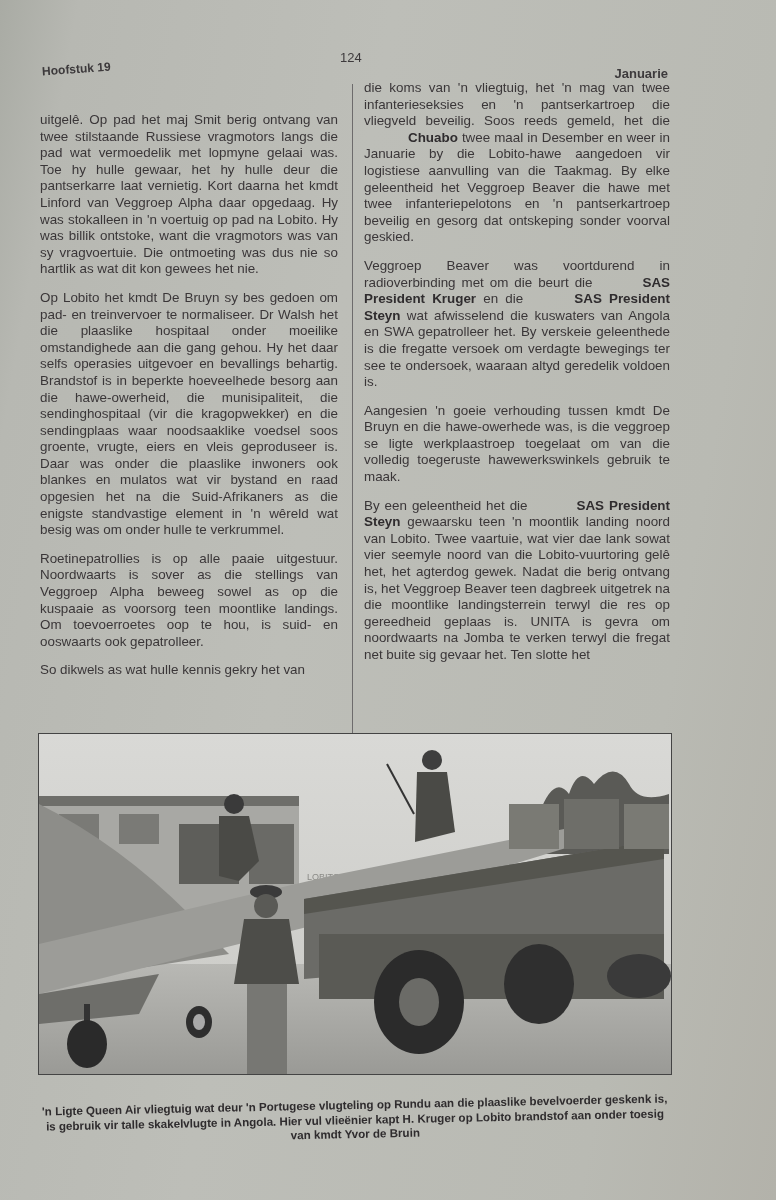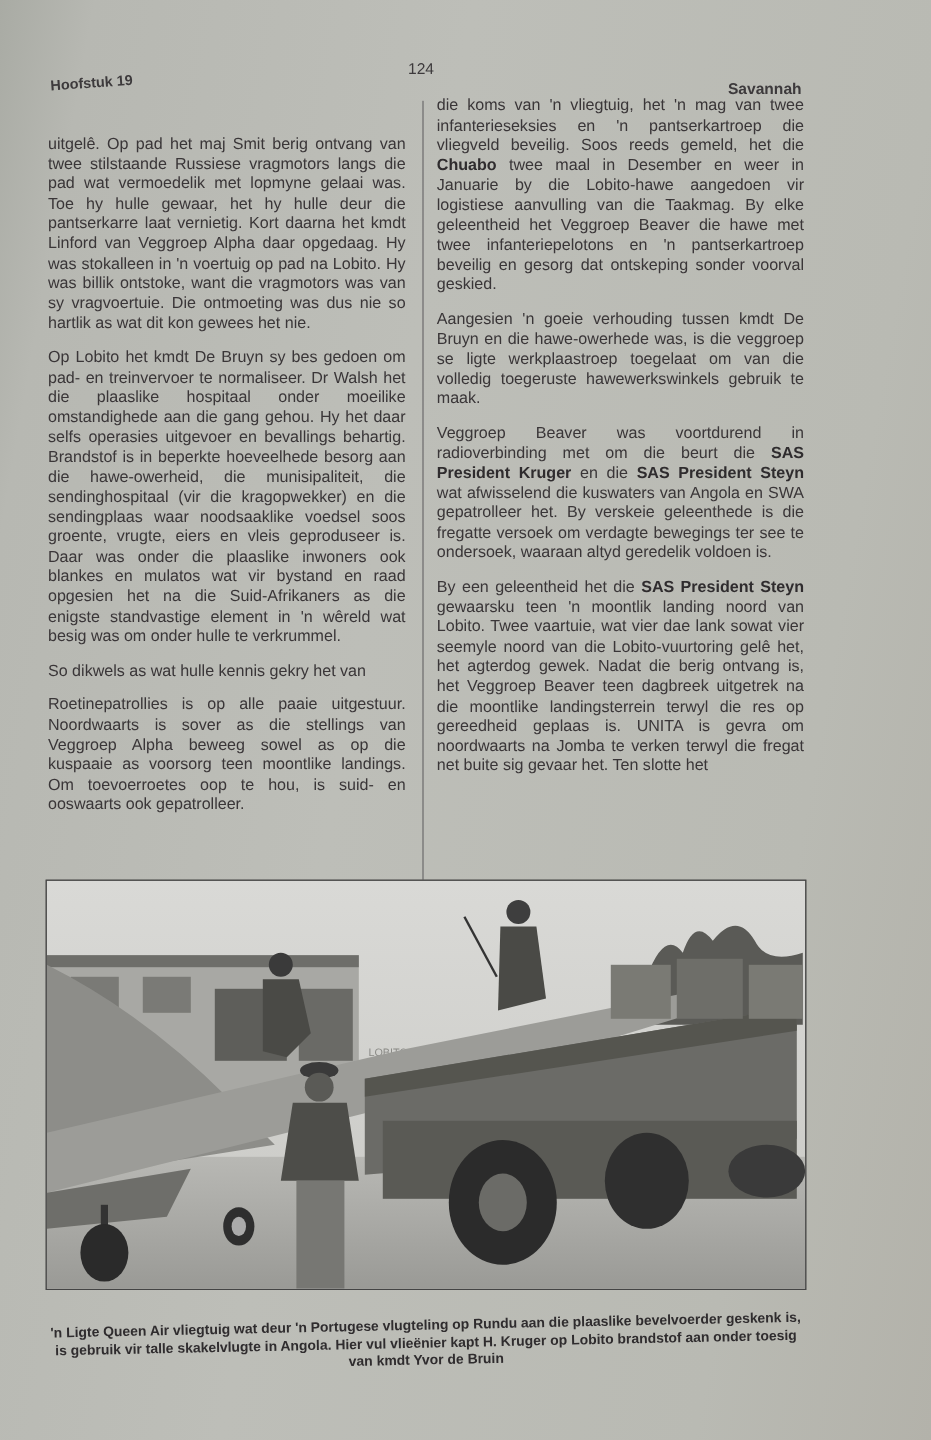--- a/index.html
+++ b/index.html
@@ -20,57 +20,57 @@
   .col {
     position: absolute; top: 86px;
     font-size: 13.4px; line-height: 16.6px; text-align: justify;
   }
   .col-left { left: 40px; width: 298px; top: 112px; }
   .col-right { left: 364px; width: 306px; top: 80px; }
   .col p { margin: 0 0 12px 0; }
   .col-divider {
     position: absolute; left: 352px; top: 84px; width: 1px; height: 650px; background: #6d6b6c;
   }
-  b { font-weight: bold; color:#2f2c2e; }
+  b { font-weight: bold; color:#2f2c2e;margin-left:44px; }
   .photo {
     position: absolute; left: 38px; top: 733px; width: 632px; height: 340px;
     border: 1.5px solid #444;
     background: #8c8c88;
     overflow: hidden;
   }
   .caption {
     position: absolute; left: 40px; top: 1098px; width: 630px;
     font-size: 11.6px; line-height: 14.5px; font-weight: bold; text-align: center;
     transform: rotate(-1.2deg); color:#2f2c2e;
   }
 </style>
 </head>
 <body>
 
 <div class="page">
 
   <div class="header">
     <span class="hdr-left">Hoofstuk 19</span>
     <span class="hdr-center">124</span>
-    <span class="hdr-right">Savannah</span>
+    <span class="hdr-right">Januarie</span>
   </div>
 
   <div class="col col-left">
     <p>uitgelê. Op pad het maj Smit berig ontvang van twee stilstaande Russiese vragmotors langs die pad wat vermoedelik met lopmyne gelaai was. Toe hy hulle gewaar, het hy hulle deur die pantserkarre laat vernietig. Kort daarna het kmdt Linford van Veggroep Alpha daar opgedaag. Hy was stokalleen in 'n voertuig op pad na Lobito. Hy was billik ontstoke, want die vragmotors was van sy vragvoertuie. Die ontmoeting was dus nie so hartlik as wat dit kon gewees het nie.</p>
     <p>Op Lobito het kmdt De Bruyn sy bes gedoen om pad- en treinvervoer te normaliseer. Dr Walsh het die plaaslike hospitaal onder moeilike omstandighede aan die gang gehou. Hy het daar selfs operasies uitgevoer en bevallings behartig. Brandstof is in beperkte hoeveelhede besorg aan die hawe-owerheid, die munisipaliteit, die sendinghospitaal (vir die kragopwekker) en die sendingplaas waar noodsaaklike voedsel soos groente, vrugte, eiers en vleis geproduseer is. Daar was onder die plaaslike inwoners ook blankes en mulatos wat vir bystand en raad opgesien het na die Suid-Afrikaners as die enigste standvastige element in 'n wêreld wat besig was om onder hulle te verkrummel.</p>
+    <p>Roetinepatrollies is op alle paaie uitgestuur. Noordwaarts is sover as die stellings van Veggroep Alpha beweeg sowel as op die kuspaaie as voorsorg teen moontlike landings. Om toevoerroetes oop te hou, is suid- en ooswaarts ook gepatrolleer.</p>
     <p>So dikwels as wat hulle kennis gekry het van</p>
-    <p>Roetinepatrollies is op alle paaie uitgestuur. Noordwaarts is sover as die stellings van Veggroep Alpha beweeg sowel as op die kuspaaie as voorsorg teen moontlike landings. Om toevoerroetes oop te hou, is suid- en ooswaarts ook gepatrolleer.</p>
   </div>
 
   <div class="col-divider"></div>
 
   <div class="col col-right">
     <p><span>die koms van 'n vliegtuig, het 'n mag van twee infanterieseksies en 'n pantserkartroep die vliegveld beveilig. Soos reeds gemeld, het die </span><b>Chuabo</b><span> twee maal in Desember en weer in Januarie by die Lobito-hawe aangedoen vir logistiese aanvulling van die Taakmag. By elke geleentheid het Veggroep Beaver die hawe met twee infanteriepelotons en 'n pantserkartroep beveilig en gesorg dat ontskeping sonder voorval geskied.</span></p>
+    <p><span>Veggroep Beaver was voortdurend in radioverbinding met om die beurt die </span><b>SAS President Kruger</b><span> en die </span><b>SAS President Steyn</b><span> wat afwisselend die kuswaters van Angola en SWA gepatrolleer het. By verskeie geleenthede is die fregatte versoek om verdagte bewegings ter see te ondersoek, waaraan altyd geredelik voldoen is.</span></p>
     <p>Aangesien 'n goeie verhouding tussen kmdt De Bruyn en die hawe-owerhede was, is die veggroep se ligte werkplaastroep toegelaat om van die volledig toegeruste hawewerkswinkels gebruik te maak.</p>
-    <p><span>Veggroep Beaver was voortdurend in radioverbinding met om die beurt die </span><b>SAS President Kruger</b><span> en die </span><b>SAS President Steyn</b><span> wat afwisselend die kuswaters van Angola en SWA gepatrolleer het. By verskeie geleenthede is die fregatte versoek om verdagte bewegings ter see te ondersoek, waaraan altyd geredelik voldoen is.</span></p>
     <p><span>By een geleentheid het die </span><b>SAS President Steyn</b><span> gewaarsku teen 'n moontlik landing noord van Lobito. Twee vaartuie, wat vier dae lank sowat vier seemyle noord van die Lobito-vuurtoring gelê het, het agterdog gewek. Nadat die berig ontvang is, het Veggroep Beaver teen dagbreek uitgetrek na die moontlike landingsterrein terwyl die res op gereedheid geplaas is. UNITA is gevra om noordwaarts na Jomba te verken terwyl die fregat net buite sig gevaar het. Ten slotte het</span></p>
   </div>
 
   <div class="photo">
     <svg width="632" height="340" viewBox="0 0 632 340">
       <defs>
         <linearGradient id="sky" x1="0" y1="0" x2="0" y2="1">
           <stop offset="0" stop-color="#d9d9d6"></stop>
           <stop offset="1" stop-color="#c9c9c5"></stop>
         </linearGradient>

